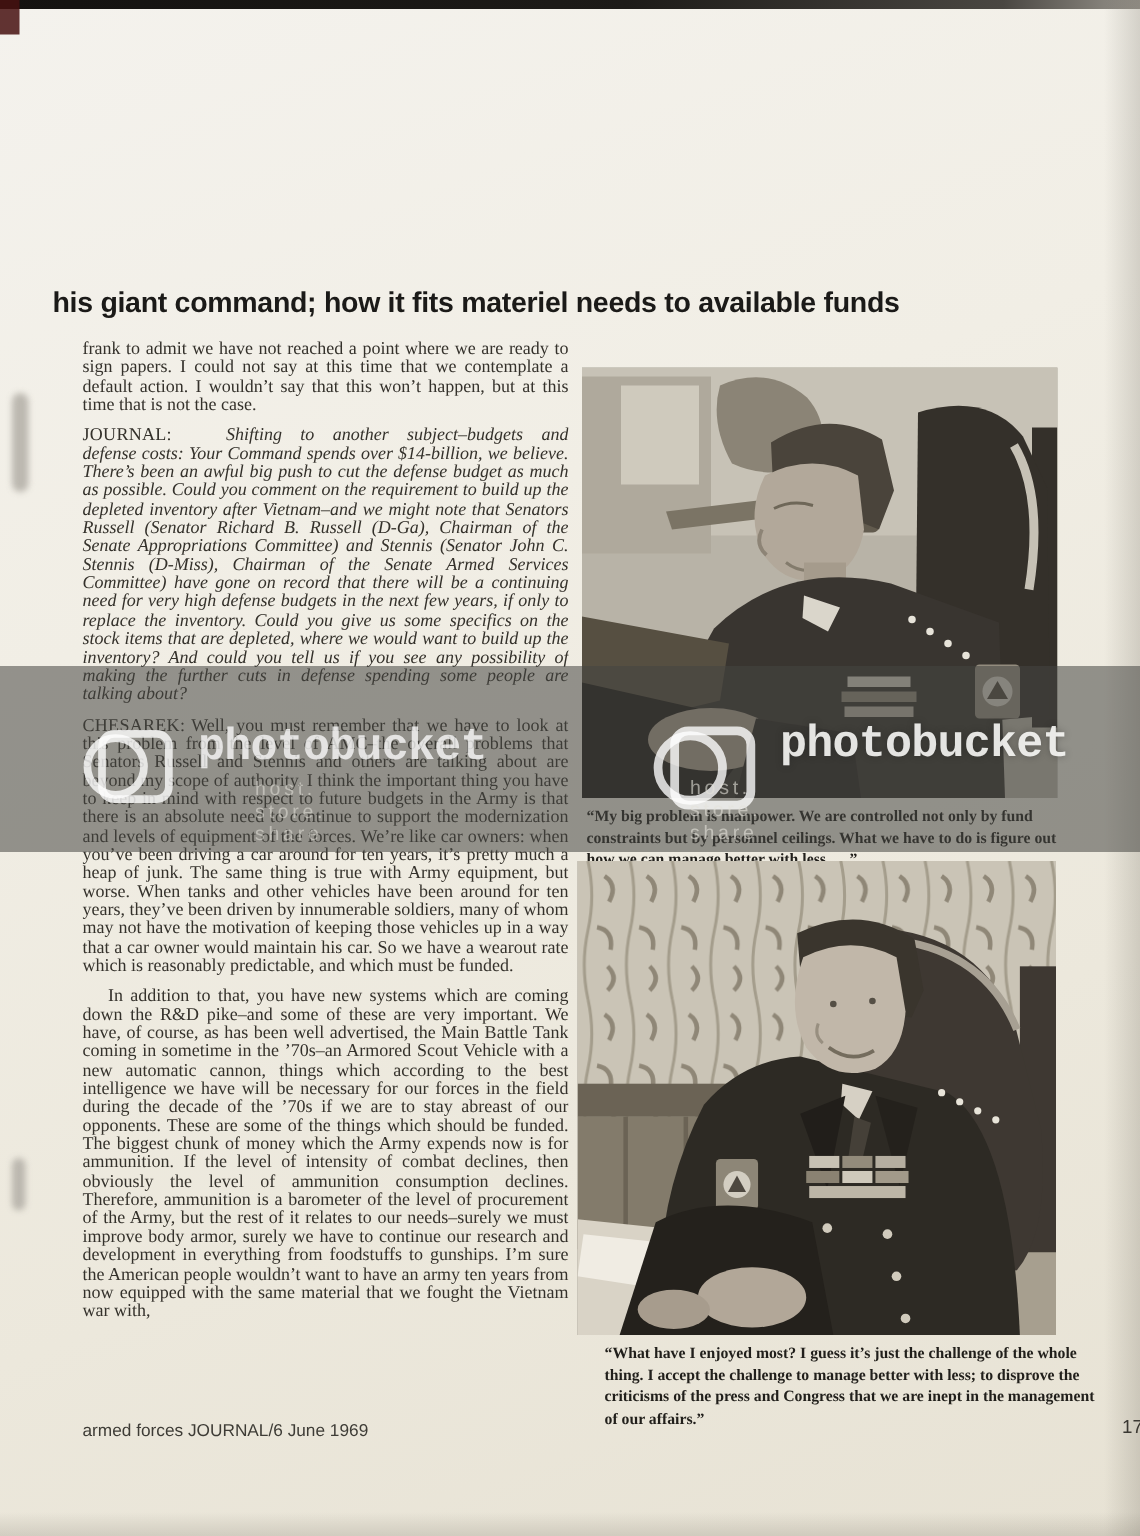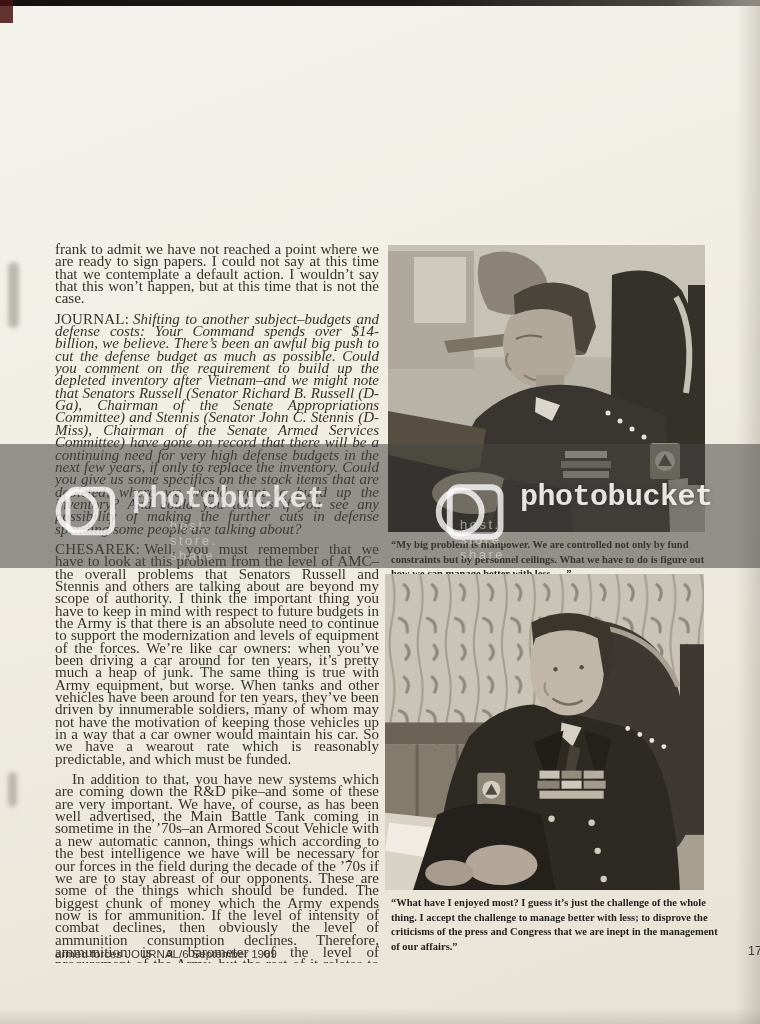--- a/index.html
+++ b/index.html
@@ -16,35 +16,35 @@
   .bm2{left:8px;top:772px;width:9px;height:35px;}
   .right-shade{position:absolute;right:0;top:0;width:24px;height:1024px;
     background:linear-gradient(to right,rgba(90,85,74,0),rgba(90,85,74,0.20));}
   .bottom-shade{position:absolute;left:0;bottom:0;width:760px;height:16px;
     background:linear-gradient(to bottom,rgba(80,74,62,0),rgba(80,74,62,0.16));}
 
   .headline{position:absolute;left:35px;top:192px;width:712px;
     font-family:"Liberation Sans",sans-serif;font-weight:700;font-size:19px;
     letter-spacing:-0.2px;color:#1b1a18;white-space:nowrap;}
 
-  .column{position:absolute;left:55px;top:243px;width:324px;height:720px;overflow:hidden;
-    font-size:15px;line-height:12.35px;color:#34312b;text-align:justify;}
+  .column{position:absolute;left:55px;top:226px;width:324px;height:720px;overflow:hidden;
+    font-size:12px;line-height:12.35px;color:#34312b;text-align:justify;}
   .column p{margin:0 0 8px 0;}
   .column p.indent{text-indent:17px;margin-bottom:16px;}
   .plabel{font-weight:400;font-style:normal;margin-right:4px;letter-spacing:.2px;}
-  .qa .it{font-style:italic;}
+  .qa .it{font-style:italic;margin-left:32px;}
 
   .photo{position:absolute;overflow:hidden;background:#b0aba0;}
   .photo1{left:388px;top:245px;width:317px;height:287px;}
   .photo2{left:385px;top:574px;width:319px;height:316px;}
   .photo svg{display:block;}
 
   .caption{position:absolute;font-weight:700;font-size:10.5px;line-height:14.5px;color:#211f1b;}
   .cap1{left:391px;top:538px;width:334px;}
-  .cap2{left:391px;top:896px;width:334px;}
+  .cap2{left:403px;top:896px;width:334px;}
 
   .footer-line{position:absolute;left:55px;top:948px;font-family:"Liberation Sans",sans-serif;
     font-size:11.5px;color:#3e3c36;}
   .page-number{position:absolute;left:708px;top:944px;font-family:"Liberation Sans",sans-serif;
     font-size:12.5px;color:#35332e;margin-left:40px;}
 
   .wm-band{position:absolute;left:0;top:444px;width:760px;height:124px;
     background:rgba(70,70,66,0.55);z-index:10;pointer-events:none;}
   .wm-group{position:absolute;top:0;height:124px;}
   .wm-logo{position:absolute;color:rgba(255,255,255,0.78);}
@@ -58,20 +58,21 @@
 </head>
 <body>
 
 <div class="page">
 
   <div class="top-strip"></div>
   <div class="corner-mark"></div>
   <div class="bind-mark bm1"></div>
   <div class="bind-mark bm2"></div>
 
+  <div class="headline">his giant command; how it fits materiel needs to available funds</div>
 
   <div class="column">
     <p class="para"><span>frank to admit we have not reached a point where we are ready to sign papers. I could not say at this time that we contemplate a default action. I wouldn’t say that this won’t happen, but at this time that is not the case.</span></p>
     <p class="para qa"><span class="plabel">JOURNAL:</span><span class="it">Shifting to another subject–budgets and defense costs: Your Command spends over $14-billion, we believe. There’s been an awful big push to cut the defense budget as much as possible. Could you comment on the requirement to build up the depleted inventory after Vietnam–and we might note that Senators Russell (Senator Richard B. Russell (D-Ga), Chairman of the Senate Appropriations Committee) and Stennis (Senator John C. Stennis (D-Miss), Chairman of the Senate Armed Services Committee) have gone on record that there will be a continuing need for very high defense budgets in the next few years, if only to replace the inventory. Could you give us some specifics on the stock items that are depleted, where we would want to build up the inventory? And could you tell us if you see any possibility of making the further cuts in defense spending some people are talking about?</span></p>
     <p class="para"><span class="plabel">CHESAREK:</span><span>Well, you must remember that we have to look at this problem from the level of AMC–the overall problems that Senators Russell and Stennis and others are talking about are beyond my scope of authority. I think the important thing you have to keep in mind with respect to future budgets in the Army is that there is an absolute need to continue to support the modernization and levels of equipment of the forces. We’re like car owners: when you’ve been driving a car around for ten years, it’s pretty much a heap of junk. The same thing is true with Army equipment, but worse. When tanks and other vehicles have been around for ten years, they’ve been driven by innumerable soldiers, many of whom may not have the motivation of keeping those vehicles up in a way that a car owner would maintain his car. So we have a wearout rate which is reasonably predictable, and which must be funded.</span></p>
     <p class="para indent"><span>In addition to that, you have new systems which are coming down the R&amp;D pike–and some of these are very important. We have, of course, as has been well advertised, the Main Battle Tank coming in sometime in the ’70s–an Armored Scout Vehicle with a new automatic cannon, things which according to the best intelligence we have will be necessary for our forces in the field during the decade of the ’70s if we are to stay abreast of our opponents. These are some of the things which should be funded. The biggest chunk of money which the Army expends now is for ammunition. If the level of intensity of combat declines, then obviously the level of ammunition consumption declines. Therefore, ammunition is a barometer of the level of procurement of the Army, but the rest of it relates to our needs–surely we must improve body armor, surely we have to continue our research and development in everything from foodstuffs to gunships. I’m sure the American people wouldn’t want to have an army ten years from now equipped with the same material that we fought the Vietnam war with,</span></p>
   </div>
 
   <div class="photo photo1">
     <svg viewBox="0 0 317 287" width="317" height="287">
@@ -186,18 +187,18 @@
         <svg viewBox="0 0 112 86" width="76" height="56">
           <rect x="28" y="5" width="78" height="76" rx="14" fill="none" stroke="currentColor" stroke-width="9"></rect>
           <circle cx="44" cy="43" r="33" fill="none" stroke="currentColor" stroke-width="9"></circle>
         </svg>
       </span>
       <span class="wm-word" style="left:520px;top:36px;">photobucket</span>
       <span class="wm-tag" style="left:460px;top:73px;">host. store. share</span>
     </div>
   </div>
 
-  <div class="footer-line">armed forces JOURNAL/6 September 1969</div>
+  <div class="footer-line">armed forces JOURNAL/6 June 1969</div>
   <div class="page-number">17</div>
 
   <div class="right-shade"></div>
   <div class="bottom-shade"></div>
 </div>
 
 </body></html>

